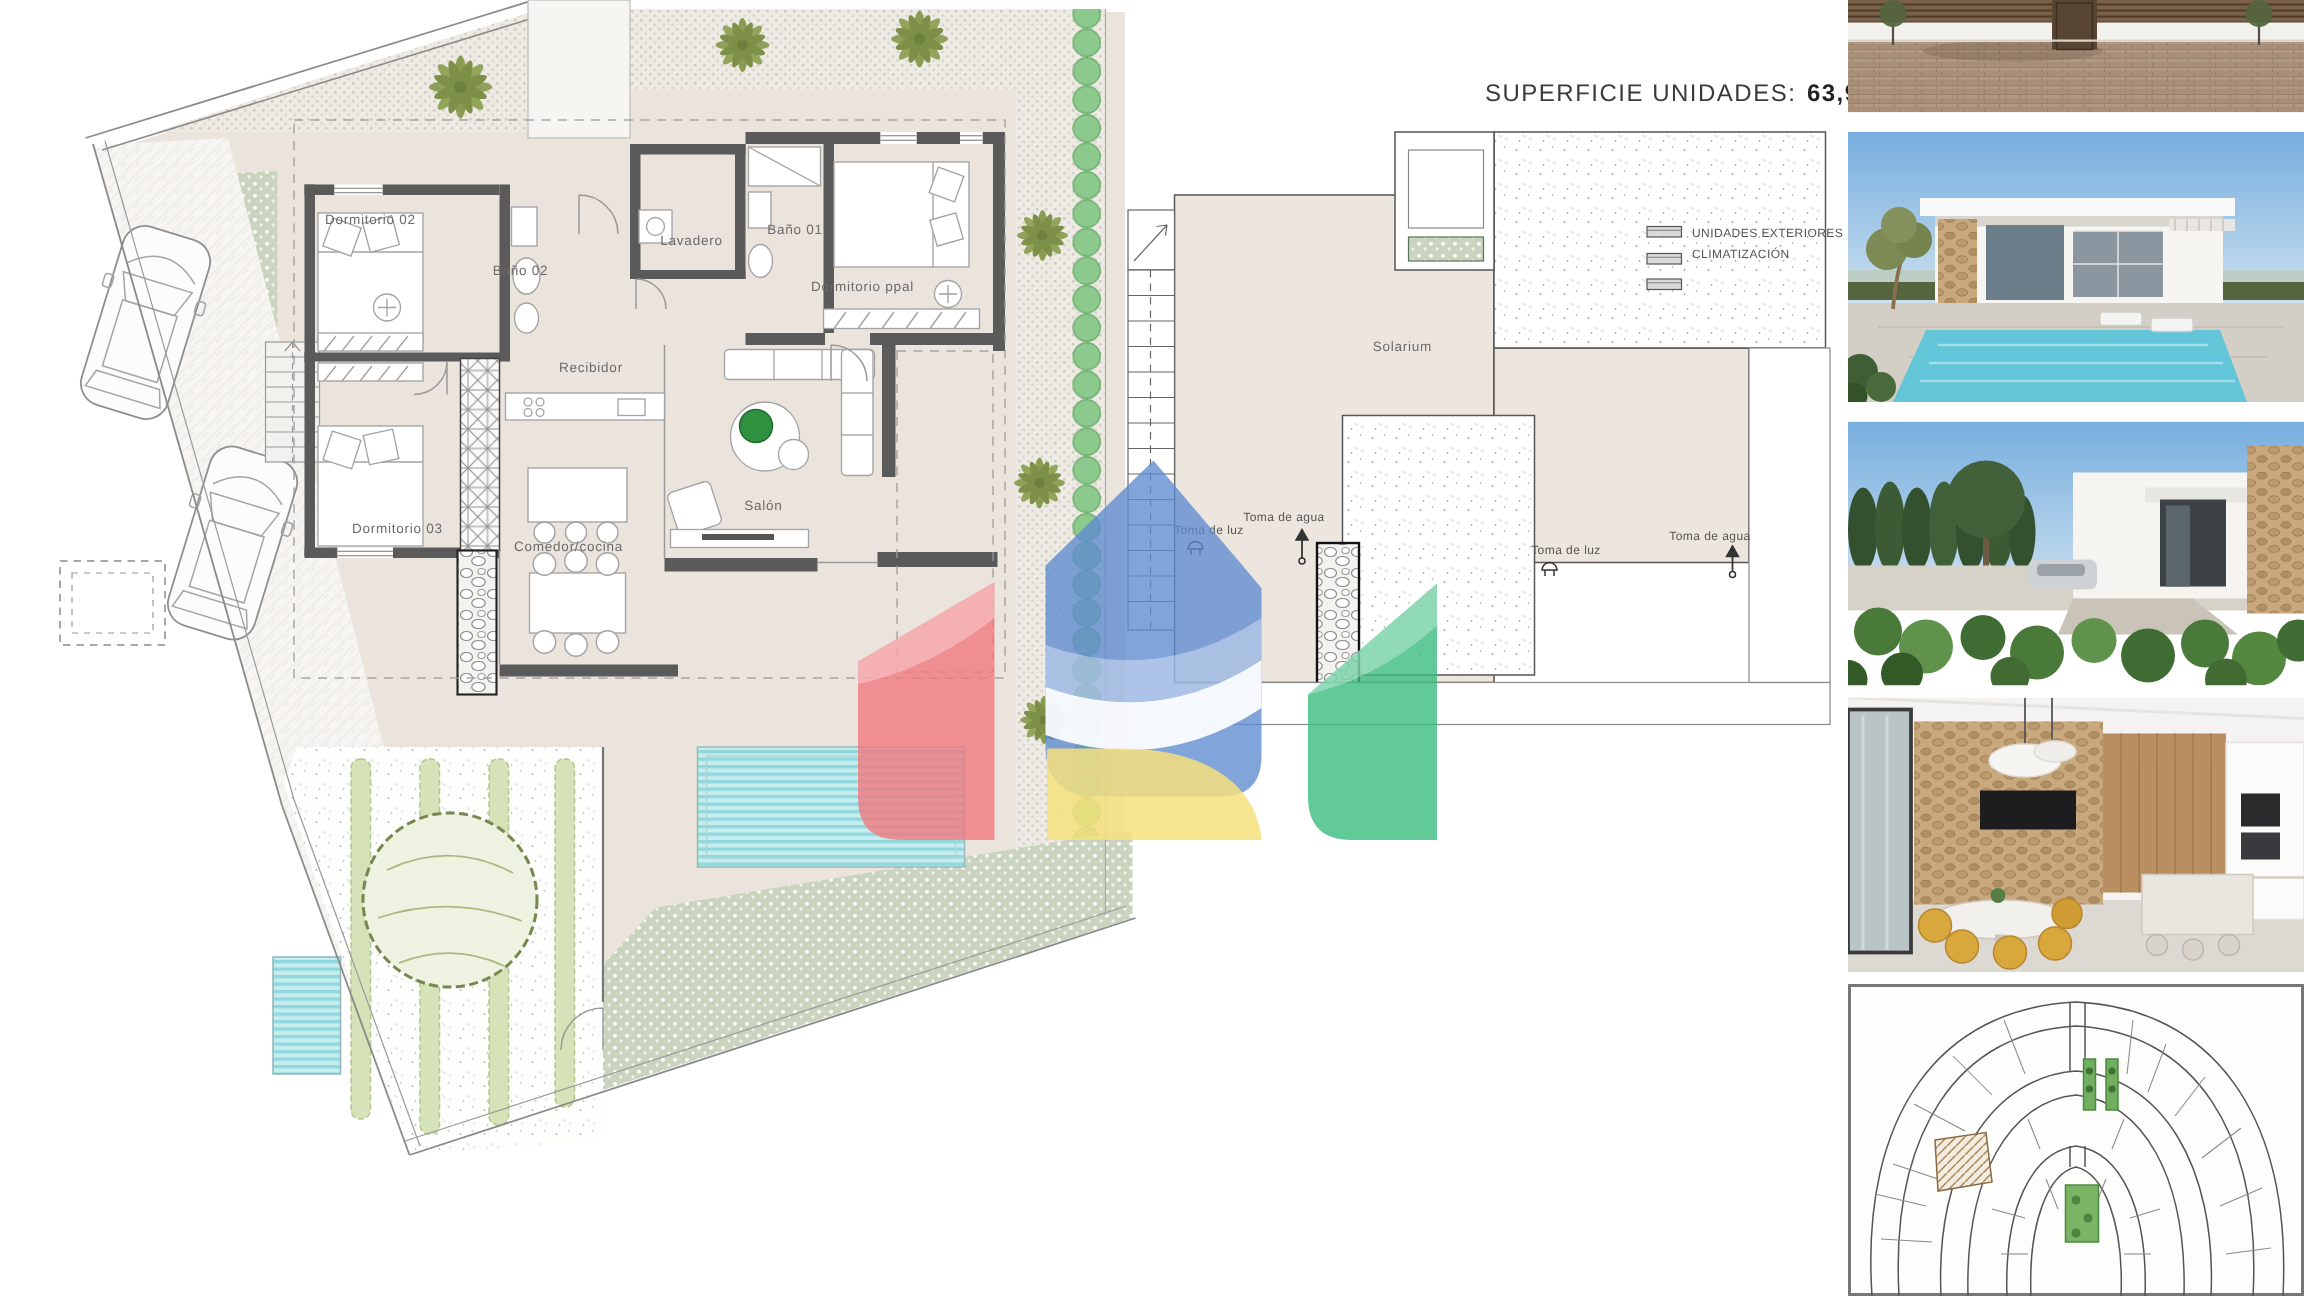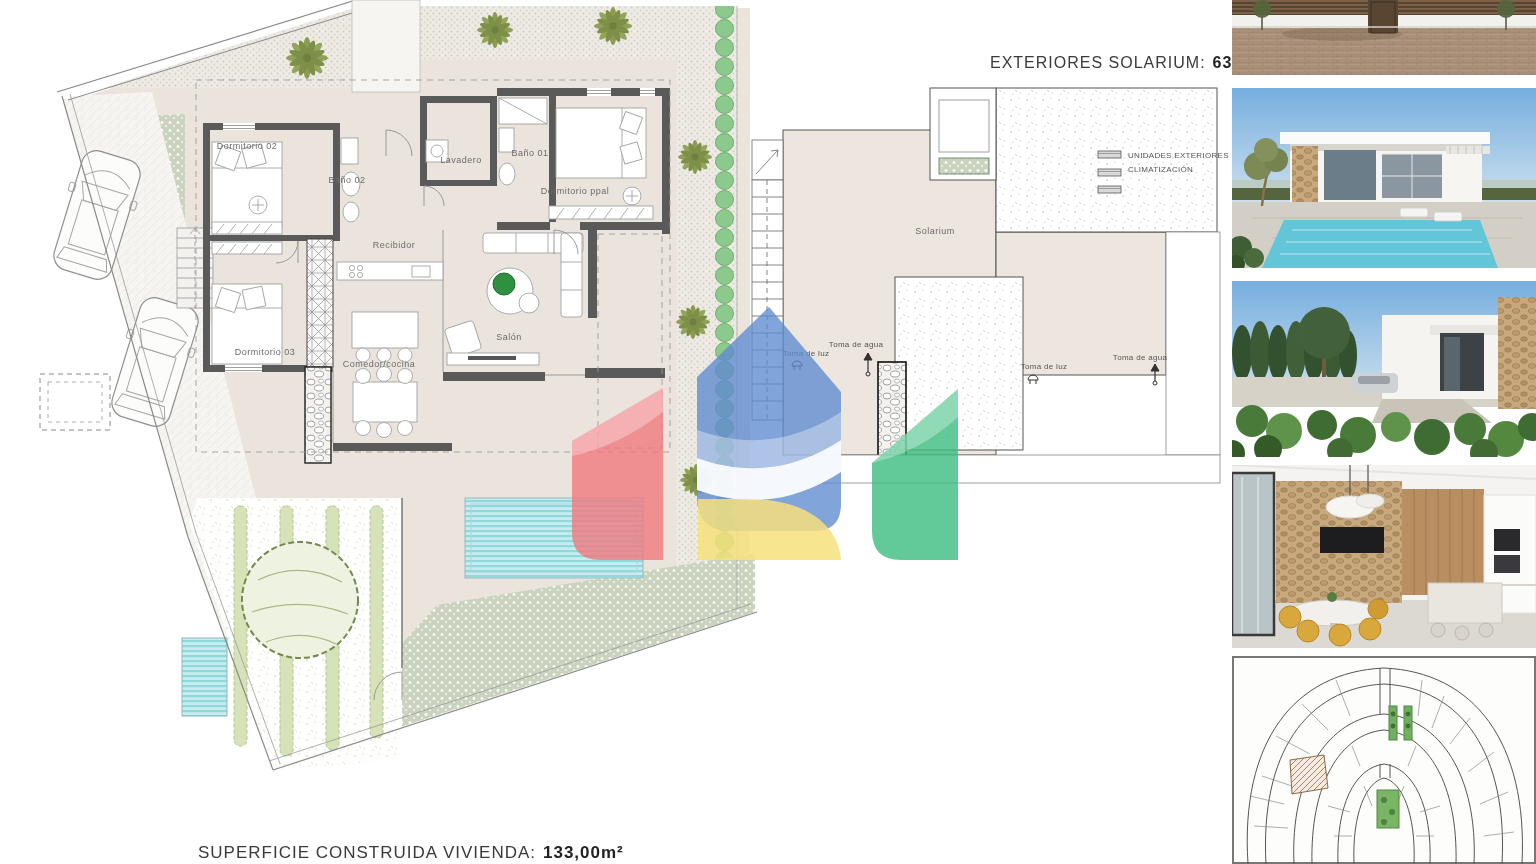--- a/index.html
+++ b/index.html
@@ -364,24 +364,21 @@
     <path fill="#ffffff" fill-opacity=".92" d="M697 458 C748 476 795 470 841 440 L841 472 C795 502 748 508 697 490 Z"></path>
     <path fill-opacity=".8" d="M572 441 L663 388 L663 560 L600 560 Q572 560 572 532 Z" fill="#f0797e"></path>
     <path fill="#ffffff" fill-opacity=".3" d="M572 441 L663 388 L663 412 C632 436 601 450 572 456 Z"></path>
     <path fill-opacity=".85" d="M698 499 L748 499 C805 499 838 524 841 560 L698 560 Z" fill="#f6e07d"></path>
     <path fill-opacity=".8" d="M872 463 L958 389 L958 560 L901 560 Q872 560 872 531 Z" fill="#3bbd7e"></path>
     <path fill="#ffffff" fill-opacity=".3" d="M872 463 L958 389 L958 417 C929 443 901 456 872 463 Z"></path>
   </g>
 </svg>
 
 <div class="sec-title title-solarium">
-  <span>EXTERIORES SOLARIUM:</span><span class="val">63,94m²</span>
-</div>
-<div class="sec-title title-vivienda">
-  <span>SUPERFICIE CONSTRUIDA VIVIENDA:</span><span class="val">133,00m²</span>
+  <span>SUPERFICIE UNIDADES:</span><span class="val">63,94m²</span>
 </div>
 
 <div class="photos">
 
   <div class="photo" style="top:0;height:75px;" title="street-facade-photo">
     <svg width="304" height="75" viewBox="0 0 304 75">
       <defs>
         <pattern id="brick" width="14" height="6" patternUnits="userSpaceOnUse">
           <rect width="14" height="6" fill="#b3987f"></rect>
           <rect width="14" height="3" fill="#a98f7a"></rect>

